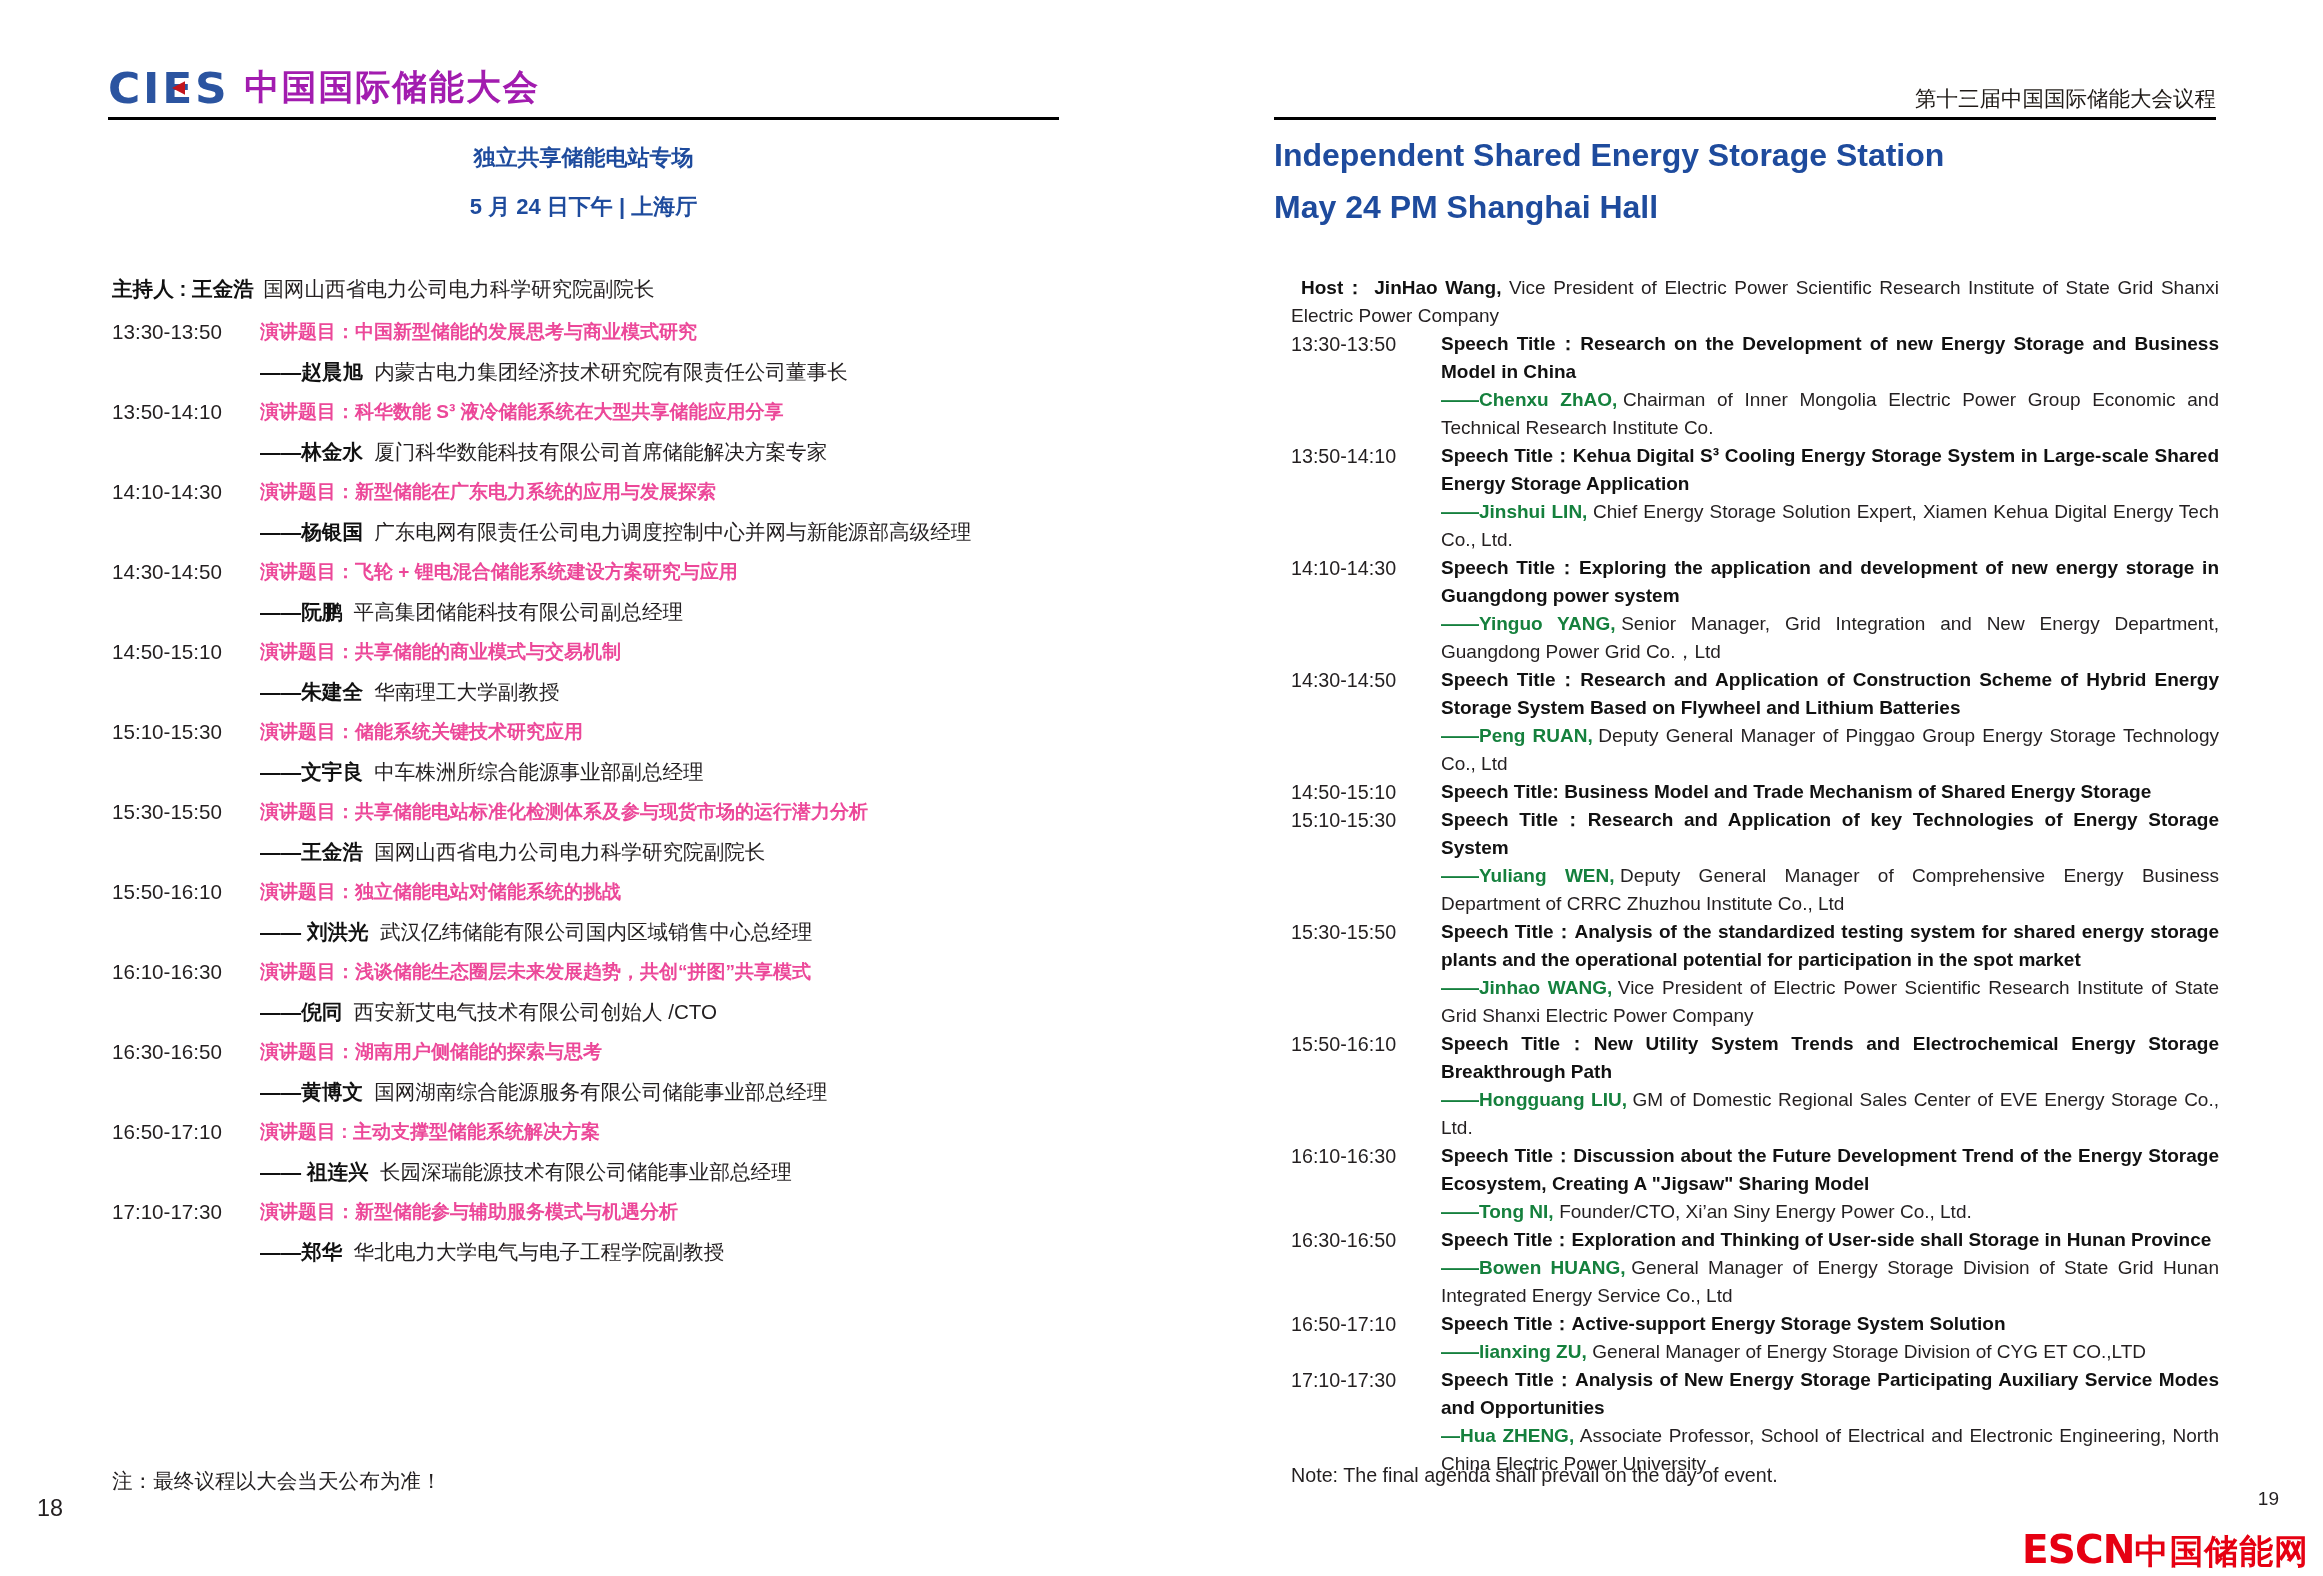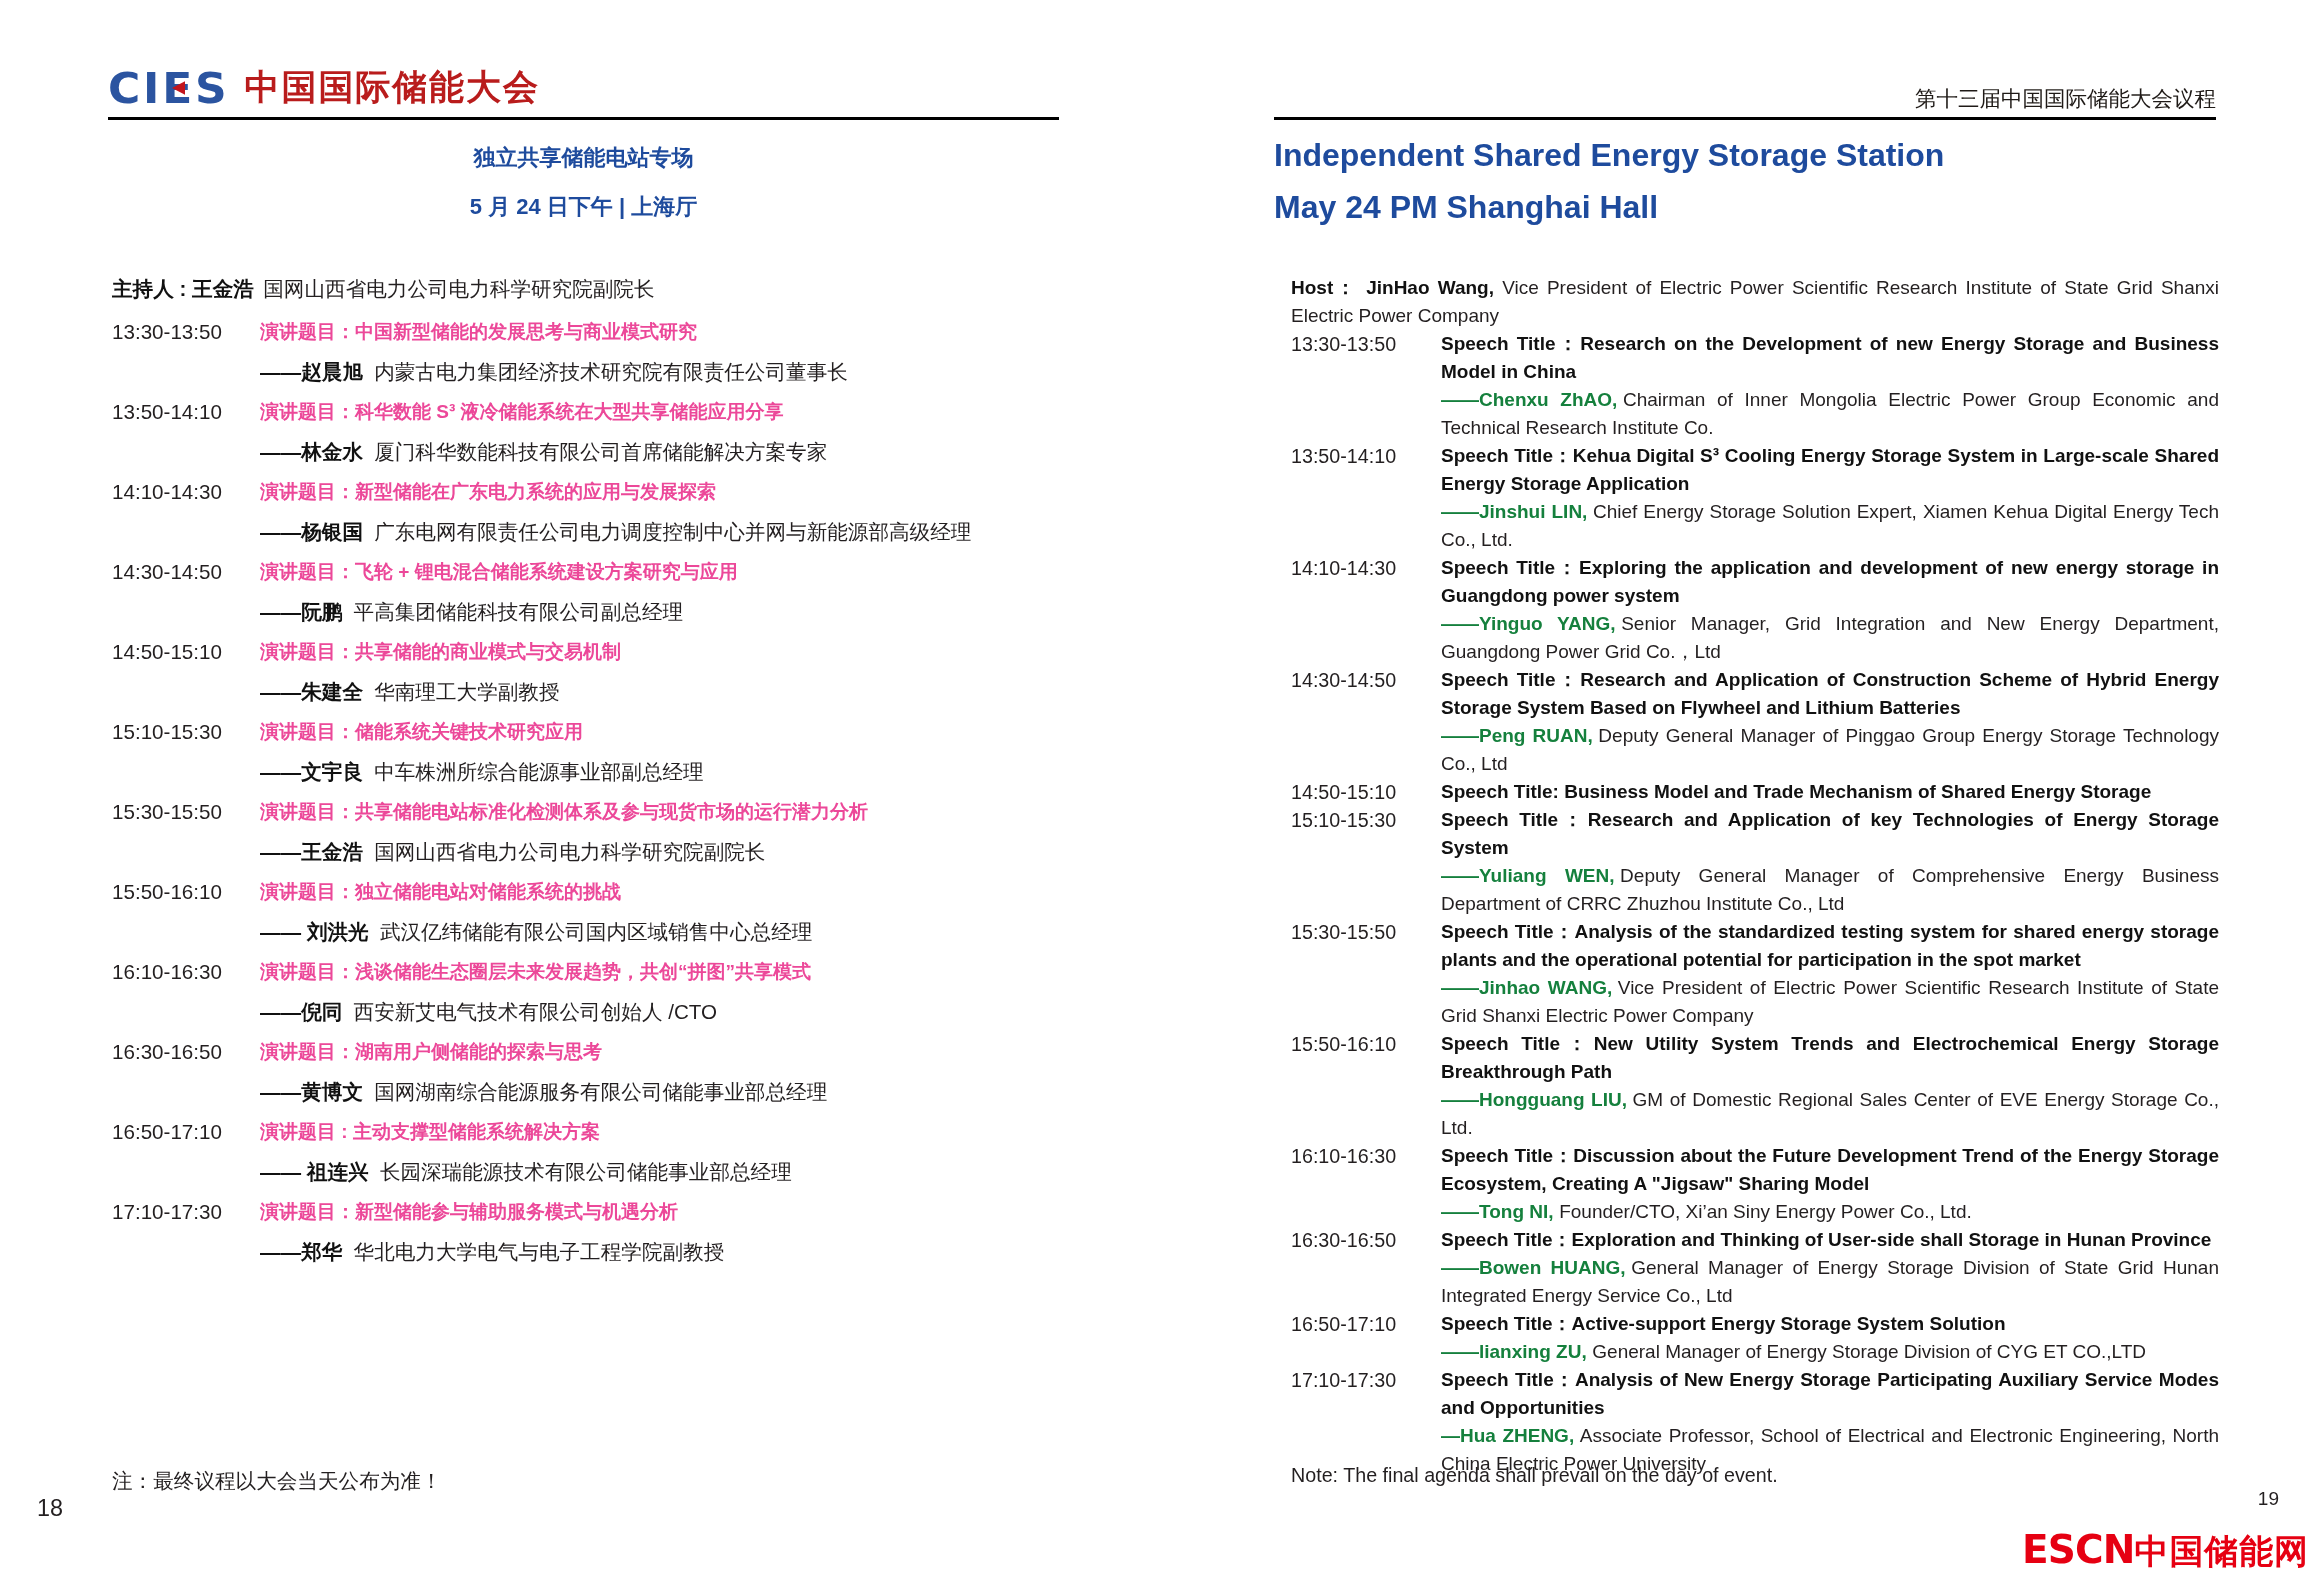--- a/index.html
+++ b/index.html
@@ -10,21 +10,21 @@
     overflow:hidden;
   }
   
   .logo-area { position:absolute; left:108px; top:64px; display:flex; align-items:center; }
   .cies-logo { position:relative; display:inline-block; font-family:"DejaVu Sans",sans-serif;
     font-weight:900; font-size:44px; line-height:44px; color:#2b54a0; letter-spacing:2.8px;
     transform:scaleY(0.98); }
   .cies-tri { position:absolute; left:53%; top:15px; width:0; height:0;
     border-top:7.5px solid transparent; border-bottom:7.5px solid transparent;
     border-right:13px solid #c2151c; }
-  .logo-cn { margin-left:15px; font-size:35px; font-weight:700; color:#b91c1c; letter-spacing:1.9px; }
+  .logo-cn { margin-left:15px; font-size:35px; font-weight:700; color:#a21caf; letter-spacing:1.9px; }
   .hdr-right { position:absolute; right:108px; top:84px; font-size:21.5px; color:#1f1a17; }
   .rule { position:absolute; top:117px; height:2.8px; background:#000; }
   .rule-left { left:108px; width:951px; }
   .rule-right { left:1274px; width:942px; }
 
   
   .l-title { position:absolute; left:108px; top:133px; width:951px; text-align:center;
     color:#1e4b9d; font-weight:700; font-size:22px; line-height:49px; }
   .l-host { position:absolute; left:112px; top:275px; font-size:20.6px; white-space:nowrap; }
   .l-host .bold { font-weight:700; color:#111; }
@@ -37,21 +37,21 @@
   .l-speaker .nm { font-weight:700; color:#111; }
   .l-speaker .aff { margin-left:11.2px; }
   .l-note { position:absolute; left:112px; top:1467px; font-size:20.6px; }
   .pgnum-left { position:absolute; left:37px; top:1495px; font-size:23.4px; }
 
   
   .r-title { position:absolute; left:1274px; top:129px; width:942px; 
     color:#1e4b9d; font-weight:700; font-size:32px; line-height:52px; }
   .r-host { position:absolute; left:1291px; top:274px; width:928px; font-size:19px;
     line-height:28px; text-align:justify; }
-  .r-host .bold { font-weight:700; color:#111; }
+  .r-host .bold { font-weight:700; color:#111;margin-left:10px; }
   .r-sessions { position:absolute; left:1291px; top:330px; width:928px; }
   .r-session { display:grid; grid-template-columns:150px 1fr; }
   .r-time { font-size:19.7px; line-height:28px; }
   .r-content { font-size:19px; line-height:28px; }
   .r-title-txt { font-weight:700; color:#111; text-align:justify; }
   .r-speaker { text-align:justify; }
   .r-speaker .nm { font-weight:700; color:#15803d; }
   .r-speaker .aff { margin-left:5.6px; }
   .r-note { position:absolute; left:1291px; top:1464px; font-size:19.7px; }
   .pgnum-right { position:absolute; right:45px; top:1488px; font-size:19px; }

